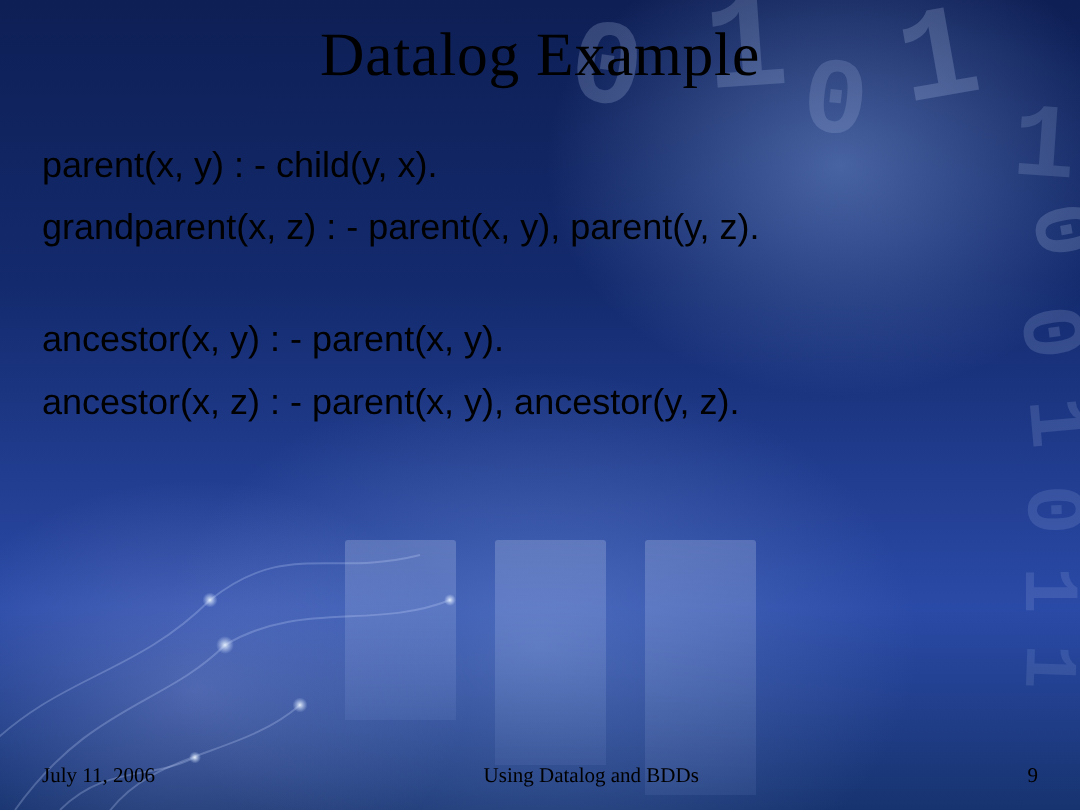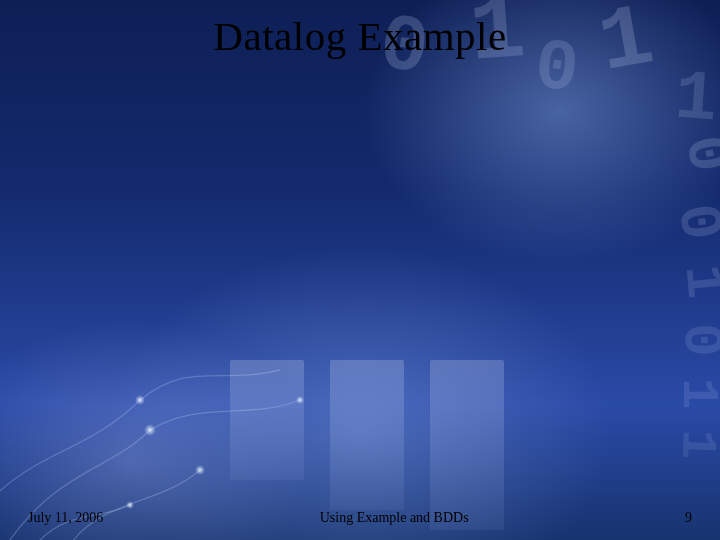--- a/index.html
+++ b/index.html
@@ -142,22 +142,29 @@
   </svg>
 
   <div class="bars">
     <div style="height:120px;"></div>
     <div style="height:150px;"></div>
     <div style="height:170px;"></div>
   </div>
 
   <div class="title">Datalog Example</div>
 
+  <div class="body">
+    <div class="rule">parent(x, y) : - child(y, x).</div>
+    <div class="rule">grandparent(x, z) : - parent(x, y), parent(y, z).</div>
+    <div class="spacer"></div>
+    <div class="rule">ancestor(x, y) : - parent(x, y).</div>
+    <div class="rule">ancestor(x, z) : - parent(x, y), ancestor(y, z).</div>
+  </div>
 
   <div class="footer">
     <div>July 11, 2006</div>
     <div class="center">
-      <span>Using Example and BDDs</span><br>
+      <span>Using Datalog and BDDs</span><br>
     </div>
     <div>9</div>
   </div>
 
 </div>
 
 </body></html>

